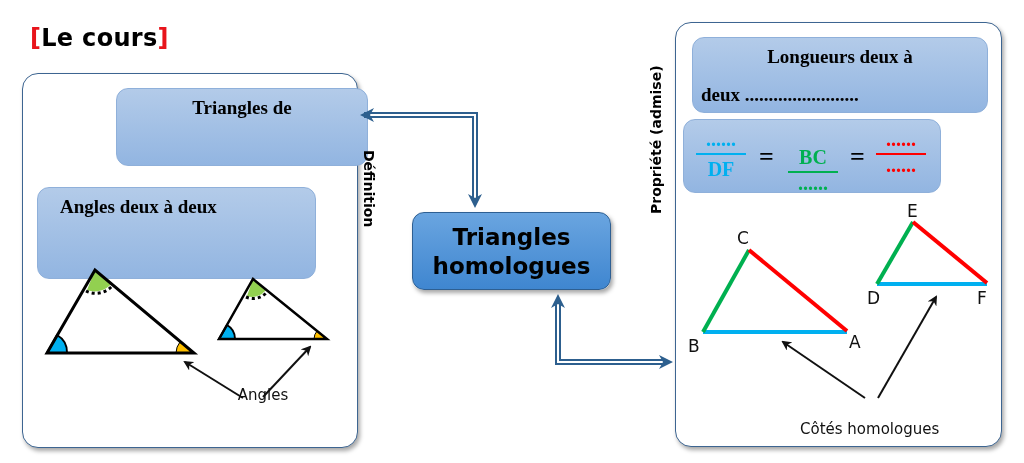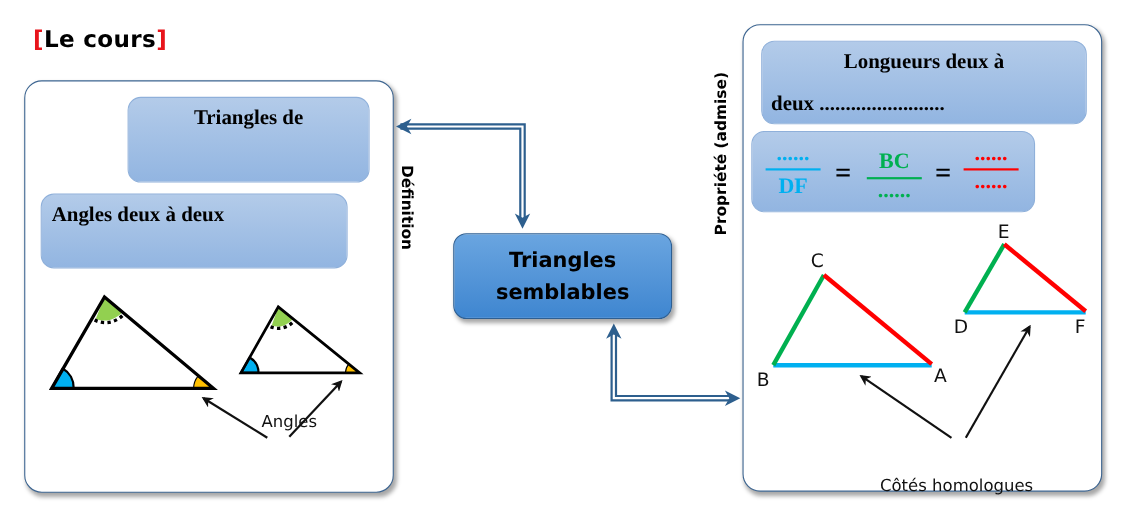--- a/index.html
+++ b/index.html
@@ -3,21 +3,21 @@
 <meta charset="utf-8">
 <style>
   html, body { margin: 0; padding: 0; }
   body {
     width: 1024px; height: 463px; position: relative; overflow: hidden;
     background: #ffffff;
     font-family: "DejaVu Sans", sans-serif;
   }
   .abs { position: absolute; }
   .title {
-    left: 30px; top: 24px; font-size: 21px; font-weight: bold; color: #000;
+    left: 30px; top: 24px; font-size: 24px; font-weight: bold; color: #000;
     letter-spacing: 0.3px;
   }
   .title .br { color: #e8141b; }
   .panel {
     background: #fff; border: 1.5px solid #3d6591; border-radius: 16px;
     box-shadow: 2px 3px 4px rgba(0,0,0,0.35);
     box-sizing: border-box;
   }
   .soft {
     background: linear-gradient(#b3cbe9, #92b5e1);
@@ -25,46 +25,46 @@
     box-sizing: border-box;
     font-weight: bold; color: #000; font-size: 19px;
     line-height: 38px;
     font-family: Liberation Serif, serif;
   }
   .central {
     background: linear-gradient(#6aa5e0, #3f86d0);
     border: 1.5px solid #2e5f92; border-radius: 12px;
     box-shadow: 2px 3px 4px rgba(0,0,0,0.35);
     box-sizing: border-box;
-    font-weight: bold; font-size: 19px; color: #000; text-align: center;
+    font-weight: bold; font-size: 23px; color: #000; text-align: center;
     line-height: 29px; padding-top: 10px;
   }
   .vlabel {
     transform-origin: left top; white-space: nowrap; font-size: 14px; color: #000;
   }
   .hand { font-family: "DejaVu Sans", sans-serif; font-size: 15px; color: #111; }
   .frac { text-align: center; font-weight: bold; font-size: 20px; line-height: 22px; }
   .frac .bar { height: 1.5px; margin: 3px 0; }
   .eq { font-weight: bold; font-size: 26px; }
   .ptlabel { font-size: 17px; color: #111; }
 </style>
 </head>
 <body>
 
 <div class="abs title">
   <span class="br">[</span><span>Le cours</span><span class="br">]</span>
 </div>
 
 <div class="abs panel" style="left:22px; top:73px; width:336px; height:375px;"></div>
 
-<div class="abs soft" style="left:116px; top:88px; width:220px; height:78px; text-align:center;">
+<div class="abs soft" style="left:116px; top:88px; width:252px; height:78px; text-align:center;">
   <div>Triangles de</div>
 </div>
 
-<div class="abs soft" style="left:37px; top:176px; width:279px; height:68px; padding-left:9px;">
+<div class="abs soft" style="left:37px; top:187px; width:279px; height:92px; padding-left:22px;">
   <div>Angles deux à deux</div>
 </div>
 
 <svg class="abs" style="left:0; top:0;" width="1024" height="463">
   <defs>
     <marker id="ah" markerWidth="10" markerHeight="10" refX="8" refY="5" orient="auto" markerUnits="userSpaceOnUse">
       <path d="M0,0 L10,5 L0,10 L3,5 Z" fill="#111"></path>
     </marker>
   </defs>
 
@@ -111,55 +111,55 @@
     <line x1="913" y1="222" x2="987" y2="283" stroke="#ff0000" stroke-width="4"></line>
   </g>
   <line x1="865" y1="398" x2="783" y2="342" stroke="#111" stroke-width="2" marker-end="url(#ah)"></line>
   <line x1="878" y1="398" x2="936" y2="297" stroke="#111" stroke-width="2" marker-end="url(#ah)"></line>
 </svg>
 
 <div class="abs vlabel" style="left:377px; top:150px; transform: rotate(90deg); font-weight:bold; font-size:14px;">Définition</div>
 
 <div class="abs central" style="left:412px; top:212px; width:199px; height:78px;">
   <div>Triangles</div>
-  <div>semblables</div>
+  <div>homologues</div>
 </div>
 
 <div class="abs vlabel" style="left:648px; top:214px; transform: rotate(-90deg); font-weight:bold; font-size:14px;">Propriété (admise)</div>
 
 <div class="abs panel" style="left:675px; top:22px; width:327px; height:425px; z-index:-1;"></div>
 
 <div class="abs soft" style="left:692px; top:37px; width:296px; height:76px;">
   <div style="text-align:center;">Longueurs deux à</div>
   <div style="padding-left:8px;">deux ........................</div>
 </div>
 
 <div class="abs soft" style="left:683px; top:119px; width:258px; height:74px;">
   <div class="abs frac" style="left:12px; top:12px; width:50px; color:#00b0f0;">
     <div style="line-height:14px; height:18px;">......</div>
     <div class="bar" style="background:#00b0f0;"></div>
     <div>DF</div>
   </div>
   <div class="abs eq" style="left:75px; top:18px;">=</div>
-  <div class="abs frac" style="left:104px; top:16px; width:50px; color:#00b050;">
+  <div class="abs frac" style="left:104px; top:26px; width:50px; color:#00b050;">
     <div>BC</div>
     <div class="bar" style="background:#00b050;"></div>
     <div style="line-height:14px;">......</div>
   </div>
   <div class="abs eq" style="left:166px; top:18px;">=</div>
   <div class="abs frac" style="left:192px; top:12px; width:50px; color:#ff0000;">
     <div style="line-height:14px; height:18px;">......</div>
     <div class="bar" style="background:#ff0000;"></div>
     <div style="line-height:14px;">......</div>
   </div>
 </div>
 
 <div class="abs ptlabel" style="left:737px; top:228px;">C</div>
 <div class="abs ptlabel" style="left:688px; top:336px;">B</div>
 <div class="abs ptlabel" style="left:849px; top:332px;">A</div>
 <div class="abs ptlabel" style="left:907px; top:201px;">E</div>
 <div class="abs ptlabel" style="left:867px; top:288px;">D</div>
 <div class="abs ptlabel" style="left:977px; top:288px;">F</div>
 
-<div class="abs hand" style="left:218px; top:372px; text-align:center; width:90px; line-height:23px;">
+<div class="abs hand" style="left:218px; top:384px; text-align:center; width:90px; line-height:23px;">
   <div>Angles</div>
 </div>
-<div class="abs hand" style="left:800px; top:432px;text-align:center;">Côtés homologues</div>
+<div class="abs hand" style="left:800px; top:420px;text-align:center;">Côtés homologues</div>
 
 </body></html>

